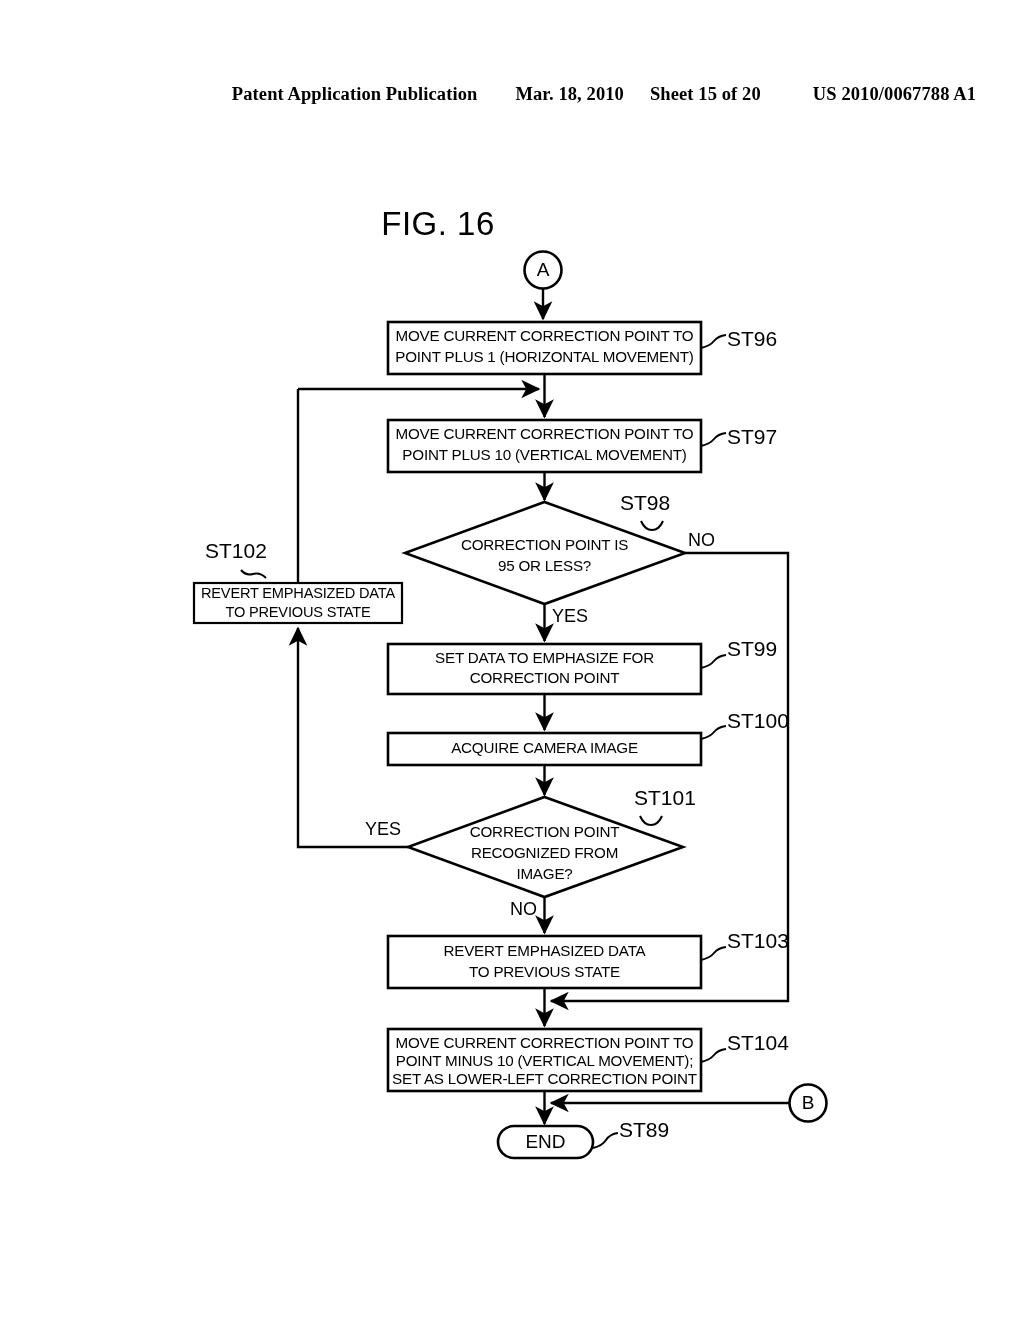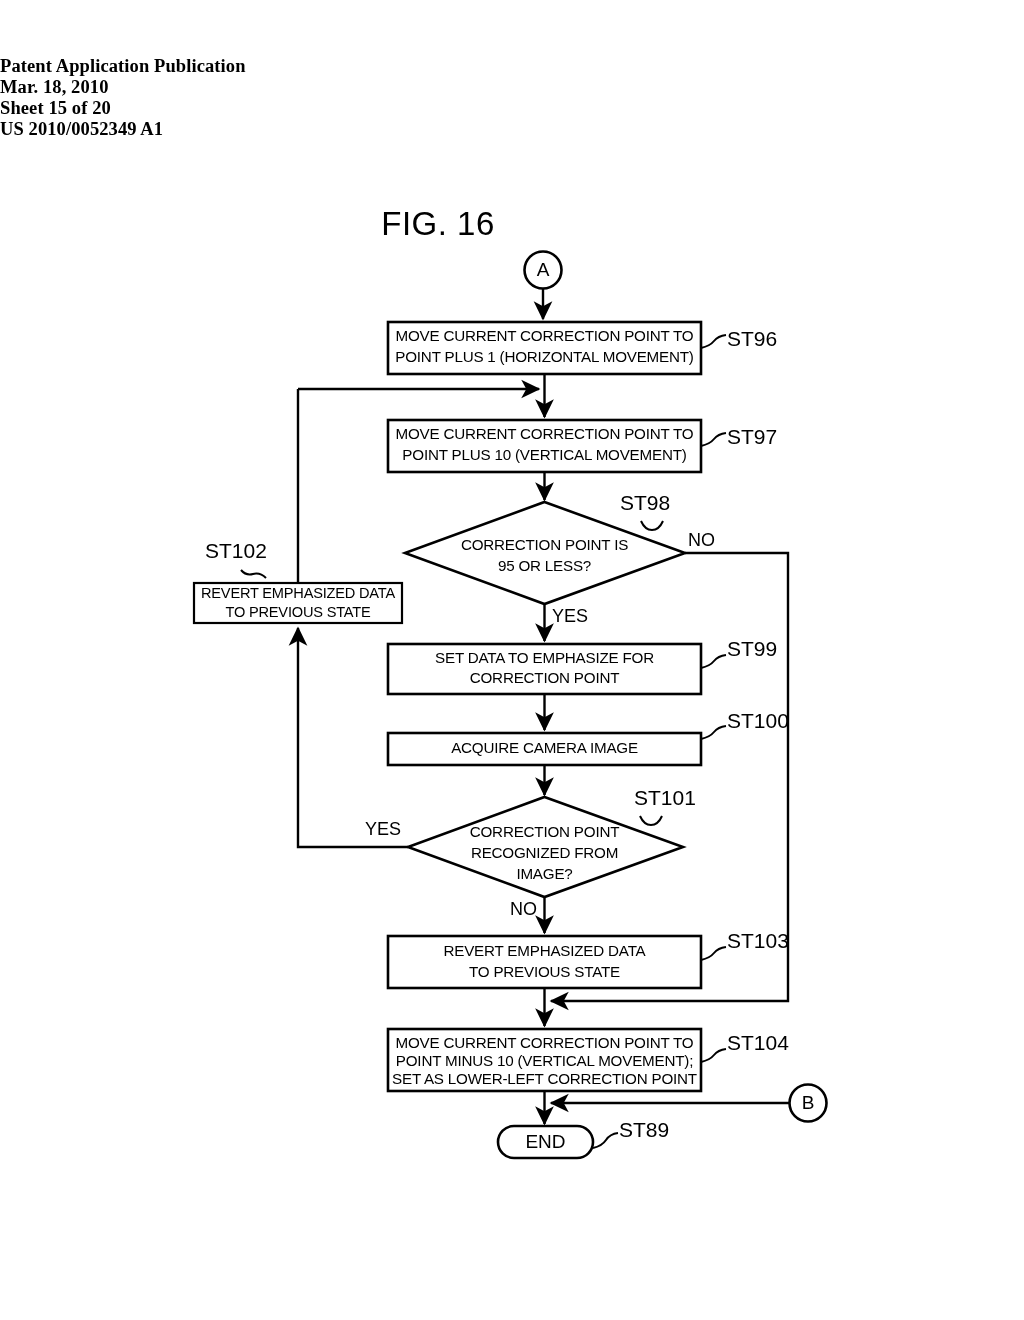--- a/index.html
+++ b/index.html
@@ -17,31 +17,30 @@
   }
 
   
   .patent-header {
     position: absolute;
     top: 84px;
     left: 0;
     width: 976px;
     height: 28px;
     display: flex;
-    justify-content: center;
+    justify-content: flex-end;
     align-items: baseline;
     font-family: "Liberation Serif", serif;
     font-weight: bold;
     font-size: 18.5px;
     letter-spacing: 0.1px;
     white-space: nowrap;
-    flex-direction: column;
   }
   .hdr-pub      { margin-right: 38px; }
-  .hdr-date     { margin-right: 12px; }
+  .hdr-date     { margin-right: 26px; }
   .hdr-sheet    { margin-right: 52px; }
   .hdr-patno    { }
 
   
   .fig-title {
     position: absolute;
     left: 0;
     top: 205px;
     width: 876px;
     text-align: center;
@@ -114,21 +113,21 @@
     fill: none;
   }
 </style>
 </head>
 <body>
 
 <div class="patent-header">
   <span class="hdr-pub">Patent Application Publication</span>
   <span class="hdr-date">Mar. 18, 2010</span>
   <span class="hdr-sheet">Sheet 15 of 20</span>
-  <span class="hdr-patno">US 2010/0052349 A1</span>
+  <span class="hdr-patno">US 2010/0067788 A1</span>
 </div>
 
 <div class="fig-title">FIG. 16</div>
 
 <svg id="flow" viewBox="0 0 1024 1320">
   <defs>
     <marker id="ah" markerWidth="9" markerHeight="9" refX="7.4" refY="4.5" orient="auto" markerUnits="strokeWidth">
       <path d="M0,0.6 L8,4.5 L0,8.4 L2.1,4.5 Z" fill="#000"></path>
     </marker>
   </defs>

